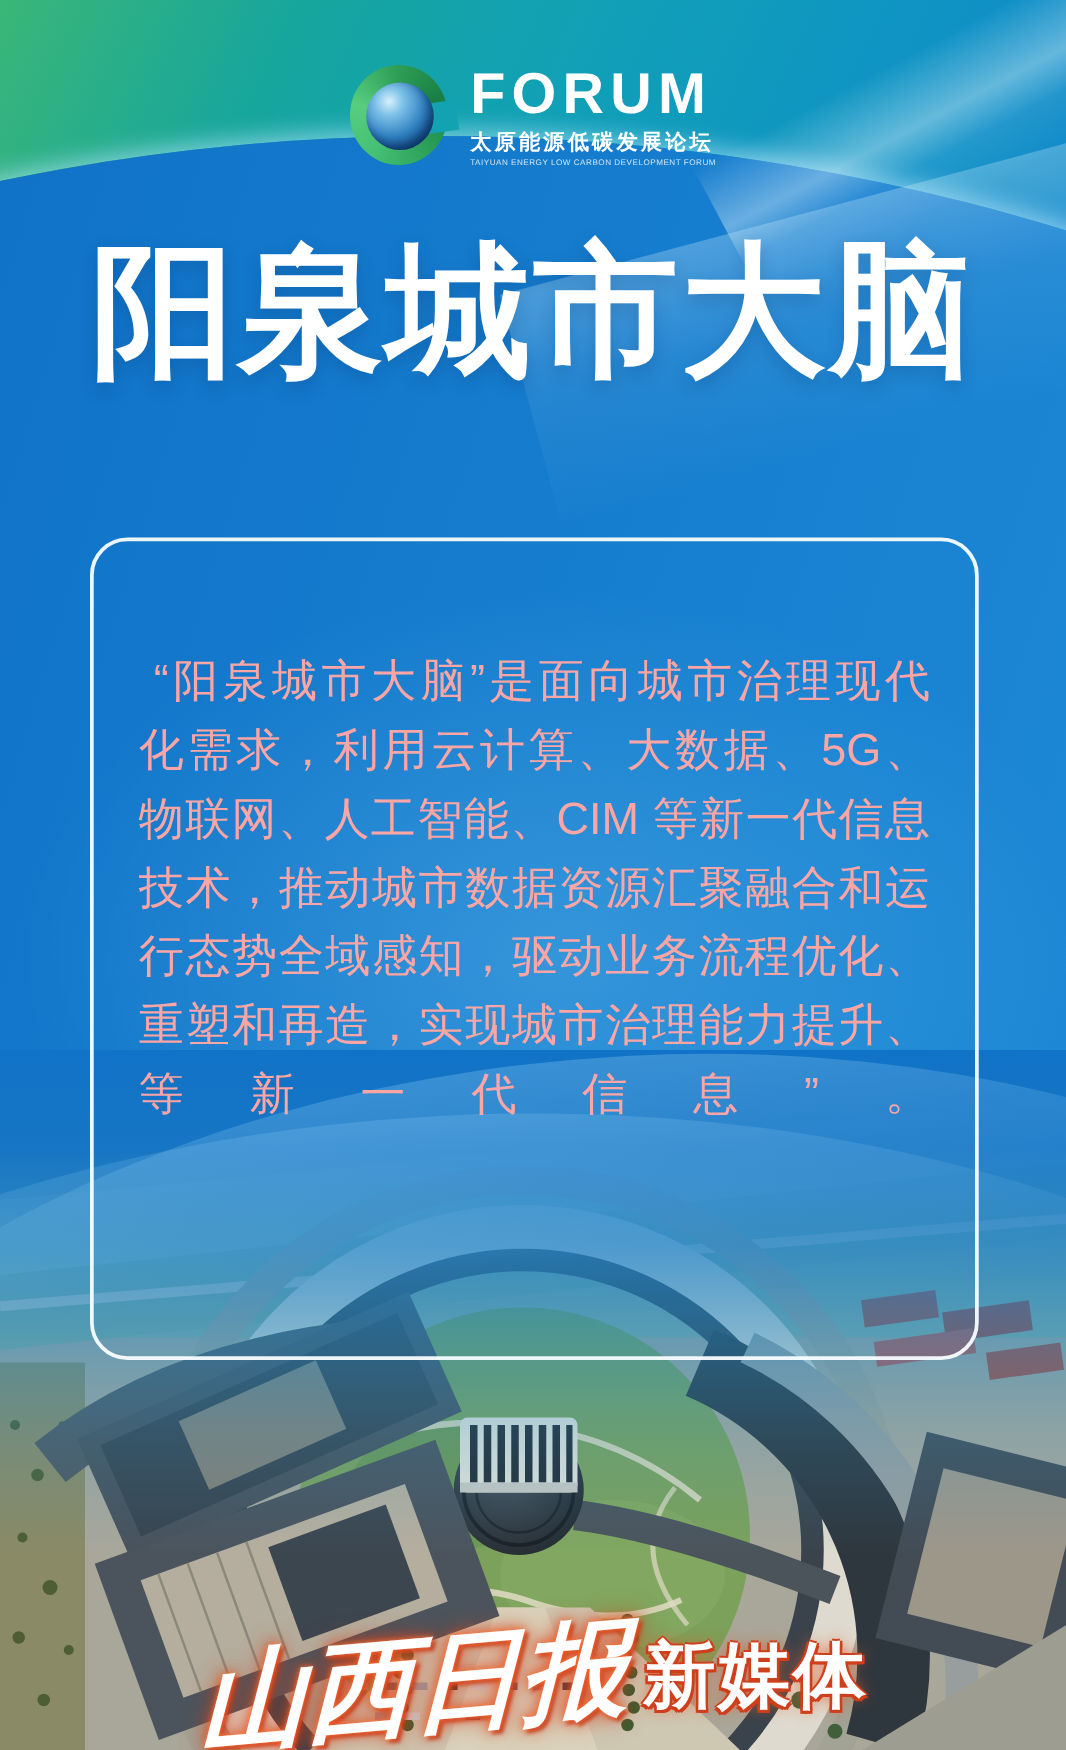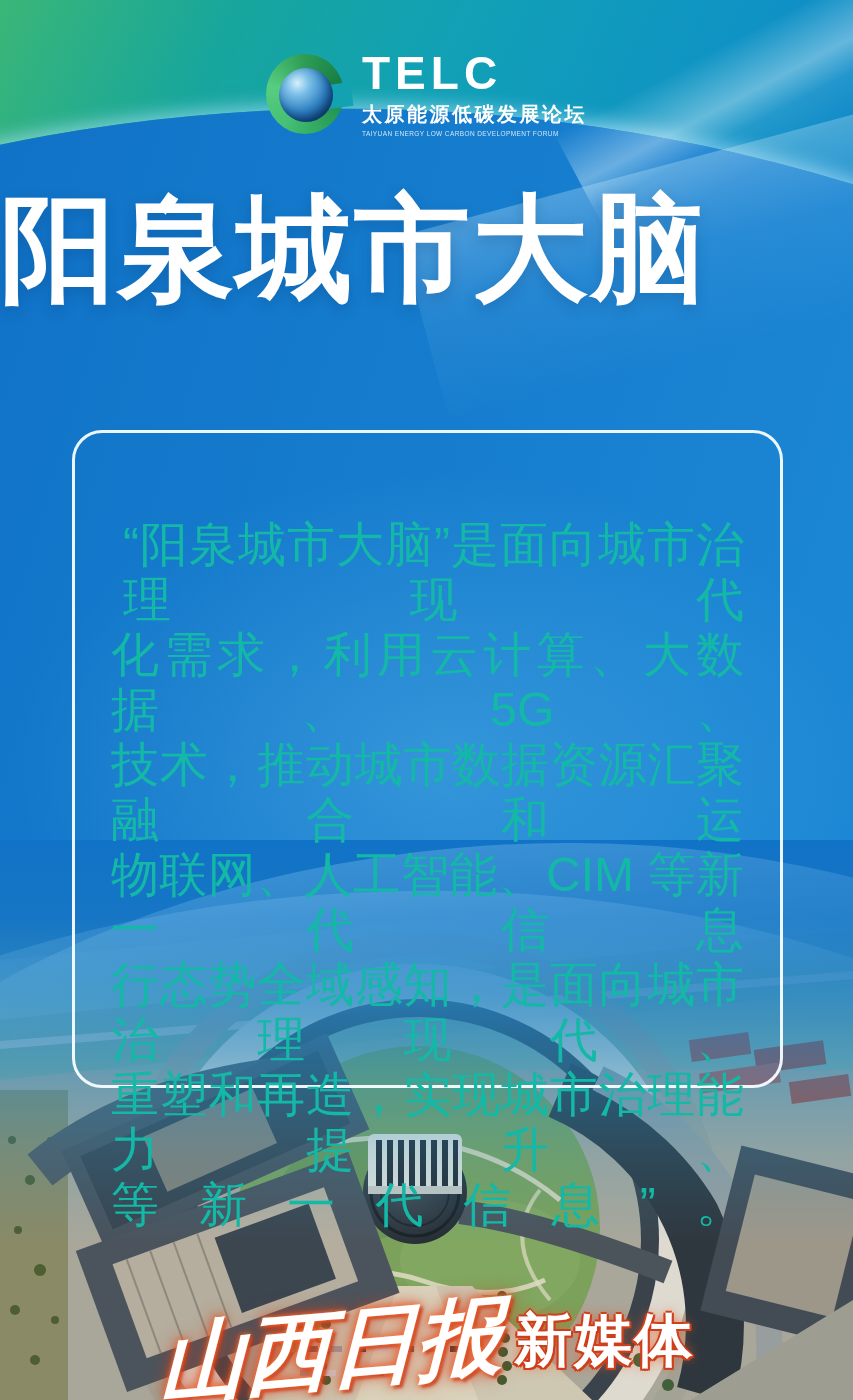--- a/index.html
+++ b/index.html
@@ -30,31 +30,31 @@
     display:flex;justify-content:center;align-items:center;}
   .logo-icon{position:relative;width:80px;height:84px;flex:0 0 auto;}
   .c-ring{position:absolute;left:0;top:2px;width:78px;height:80px;border-radius:50%;
     background:conic-gradient(from 140deg at 50% 50%,#2ca05a,#45c074,#57cd7f,#2f9e56,#187f44,#2ca05a);}
   .c-notch{position:absolute;right:-6px;top:32px;width:32px;height:24px;background:#13a2b2;transform:rotate(-8deg);}
   .globe{position:absolute;left:13px;top:16px;width:54px;height:54px;border-radius:50%;
     background:radial-gradient(circle at 34% 28%,#d6f0fb 0%,#7cc0e8 22%,#2e7fc0 55%,#10477e 85%,#0a3560 100%);
     box-shadow:inset -3px -4px 8px rgba(0,20,60,.5);}
   .logo-text{margin-left:16px;color:#fff;}
   .logo-abbr{font-size:46px;font-weight:800;letter-spacing:5px;line-height:1;}
-  .logo-cn{font-size:20px;font-weight:600;letter-spacing:2.5px;margin-top:5px;}
+  .logo-cn{font-size:17px;font-weight:600;letter-spacing:2.5px;margin-top:5px;}
   .logo-en{font-size:6.5px;letter-spacing:.4px;opacity:.8;margin-top:2px;}
   
-  .title{position:absolute;z-index:4;top:172px;left:0;width:100%;
+  .title{position:absolute;z-index:4;top:172px;left:0;width:100%;text-align:center;
     font-size:116px;font-weight:900;color:#fff;letter-spacing:2px;
     text-shadow:0 5px 14px rgba(0,45,100,.22);}
   
   .card{position:absolute;z-index:3;left:72px;top:430px;width:711px;height:658px;
     border:3px solid rgba(248,253,255,.95);border-radius:30px;box-sizing:border-box;
     padding:84px 36px 0;}
-  .card .line{color:#14b8a6;font-size:48px;line-height:55px;font-weight:400;
+  .card .line{color:#fca5a5;font-size:36px;line-height:55px;font-weight:400;
     text-align:justify;text-align-last:justify;}
   .card .line.first{padding-left:12px;}
   
   .photo{position:absolute;z-index:1;left:0;top:840px;}
   
   .footer{position:absolute;z-index:5;left:0;bottom:8px;width:100%;
     display:flex;justify-content:center;align-items:flex-end;}
   .brand-script{font-family:"DejaVu Serif","Liberation Serif",serif;font-style:italic;font-weight:bold;
     font-size:86px;line-height:1;color:#fff;transform:rotate(-5deg) skewX(-6deg);
     text-shadow:0 0 4px rgba(255,120,60,.95),0 0 10px rgba(225,75,30,.9),0 0 20px rgba(210,60,25,.8),3px 3px 3px rgba(180,45,20,.85);}
@@ -204,34 +204,34 @@
   <div class="wave1"></div>
   <div class="wave2"></div>
 
   <div class="header">
     <div class="logo-icon">
       <div class="c-ring"></div>
       <div class="c-notch"></div>
       <div class="globe"></div>
     </div>
     <div class="logo-text">
-      <div class="logo-abbr">TELC</div>
+      <div class="logo-abbr">FORUM</div>
       <div class="logo-cn">太原能源低碳发展论坛</div>
       <div class="logo-en">TAIYUAN ENERGY LOW CARBON DEVELOPMENT FORUM</div>
     </div>
   </div>
 
   <div class="title">阳泉城市大脑</div>
 
   <div class="card">
     <div class="line first">“阳泉城市大脑”是面向城市治理现代</div>
     <div class="line">化需求，利用云计算、大数据、5G、</div>
+    <div class="line">物联网、人工智能、CIM 等新一代信息</div>
     <div class="line">技术，推动城市数据资源汇聚融合和运</div>
-    <div class="line">物联网、人工智能、CIM 等新一代信息</div>
-    <div class="line">行态势全域感知，是面向城市治理现代、</div>
+    <div class="line">行态势全域感知，驱动业务流程优化、</div>
     <div class="line">重塑和再造，实现城市治理能力提升、</div>
     <div class="line">等新一代信息”。</div>
   </div>
 
   <div class="footer">
     <span class="brand-script">山西日报</span>
     <span class="brand-suffix">新媒体</span>
   </div>
 </div>
 

